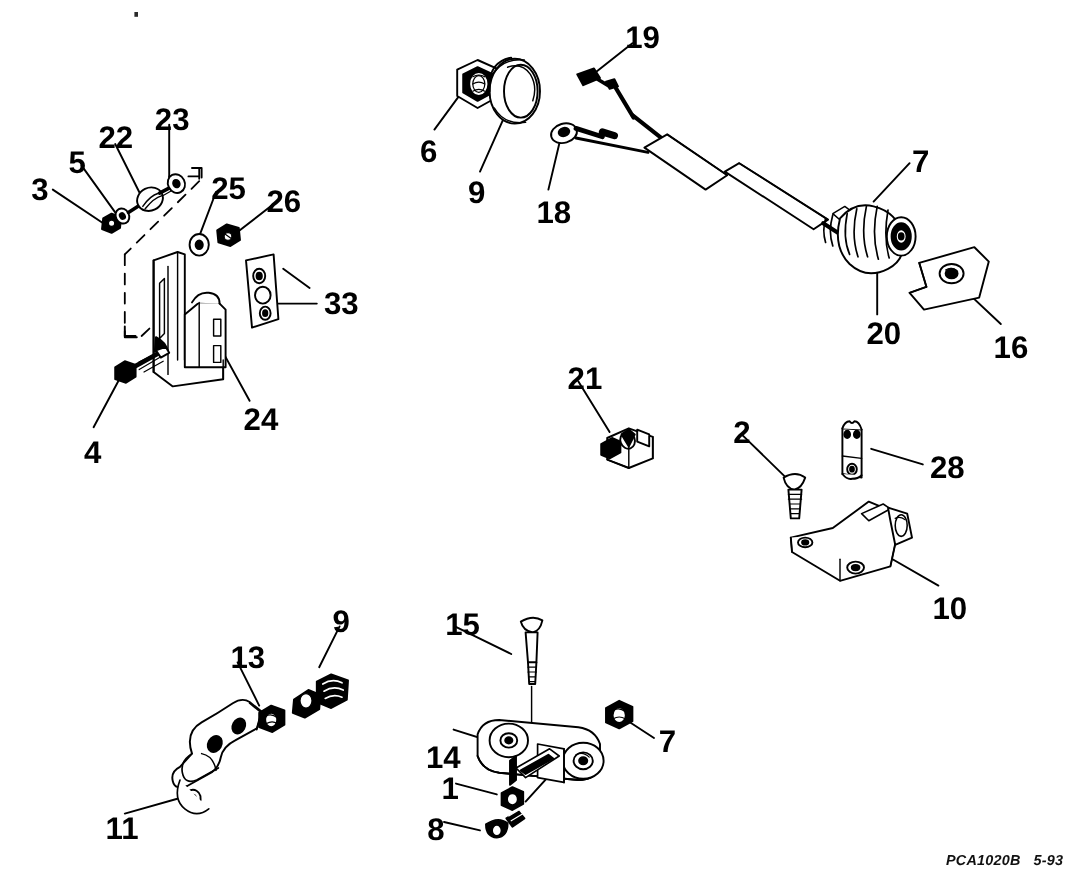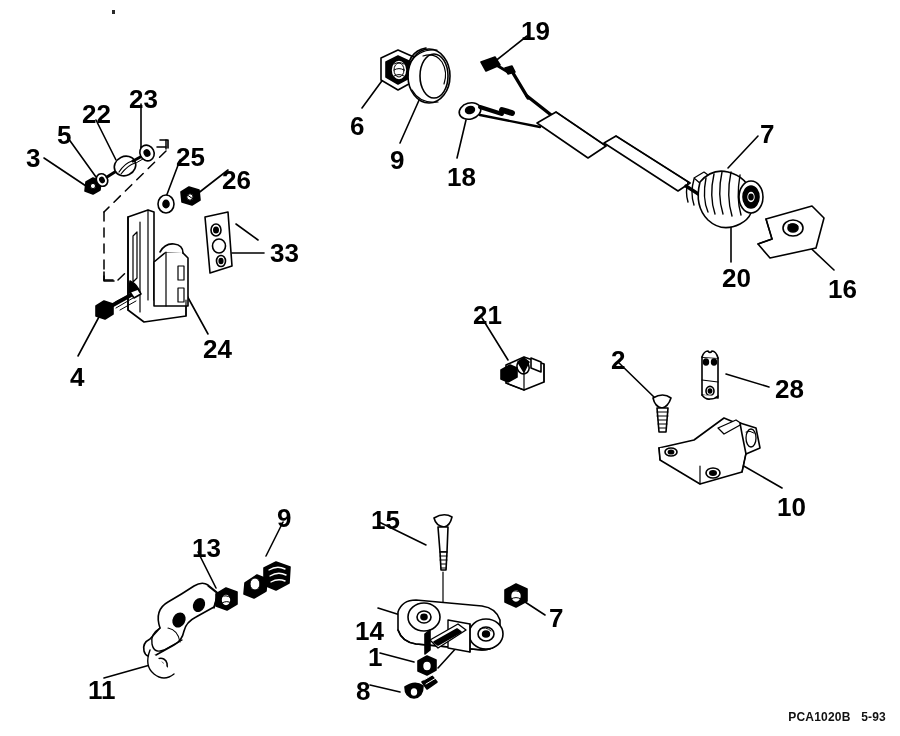--- a/index.html
+++ b/index.html
@@ -31,20 +31,21 @@
   #footer{
     position:absolute;
     right:14px;
     bottom:12px;
     font-family:"Liberation Sans", sans-serif;
     font-weight:bold;
     font-size:12px;
     letter-spacing:0.2px;
     color:#111;
     white-space:pre;
+    font-style:italic;
   }
   .speck{
     position:absolute;
     width:3px;height:4px;
     background:#2a2a2a;
   }
 </style>
 </head>
 <body>
 
@@ -368,21 +369,21 @@
       </g>
 
     </g>
   </svg>
 
   <div class="callout" style="left:26px;top:148px;">3</div>
   <div class="callout" style="left:57px;top:125px;">5</div>
   <div class="callout" style="left:82px;top:104px;">22</div>
   <div class="callout" style="left:129px;top:89px;">23</div>
   <div class="callout" style="left:176px;top:147px;">25</div>
-  <div class="callout" style="left:222px;top:170px;text-align:right;">26</div>
+  <div class="callout" style="left:222px;top:158px;text-align:right;">26</div>
   <div class="callout" style="left:270px;top:243px;">33</div>
   <div class="callout" style="left:203px;top:339px;">24</div>
   <div class="callout" style="left:70px;top:367px;">4</div>
   <div class="callout" style="left:350px;top:116px;">6</div>
   <div class="callout" style="left:390px;top:150px;">9</div>
   <div class="callout" style="left:447px;top:167px;">18</div>
   <div class="callout" style="left:521px;top:21px;">19</div>
   <div class="callout" style="left:760px;top:124px;">7</div>
   <div class="callout" style="left:722px;top:268px;">20</div>
   <div class="callout" style="left:828px;top:279px;">16</div>

